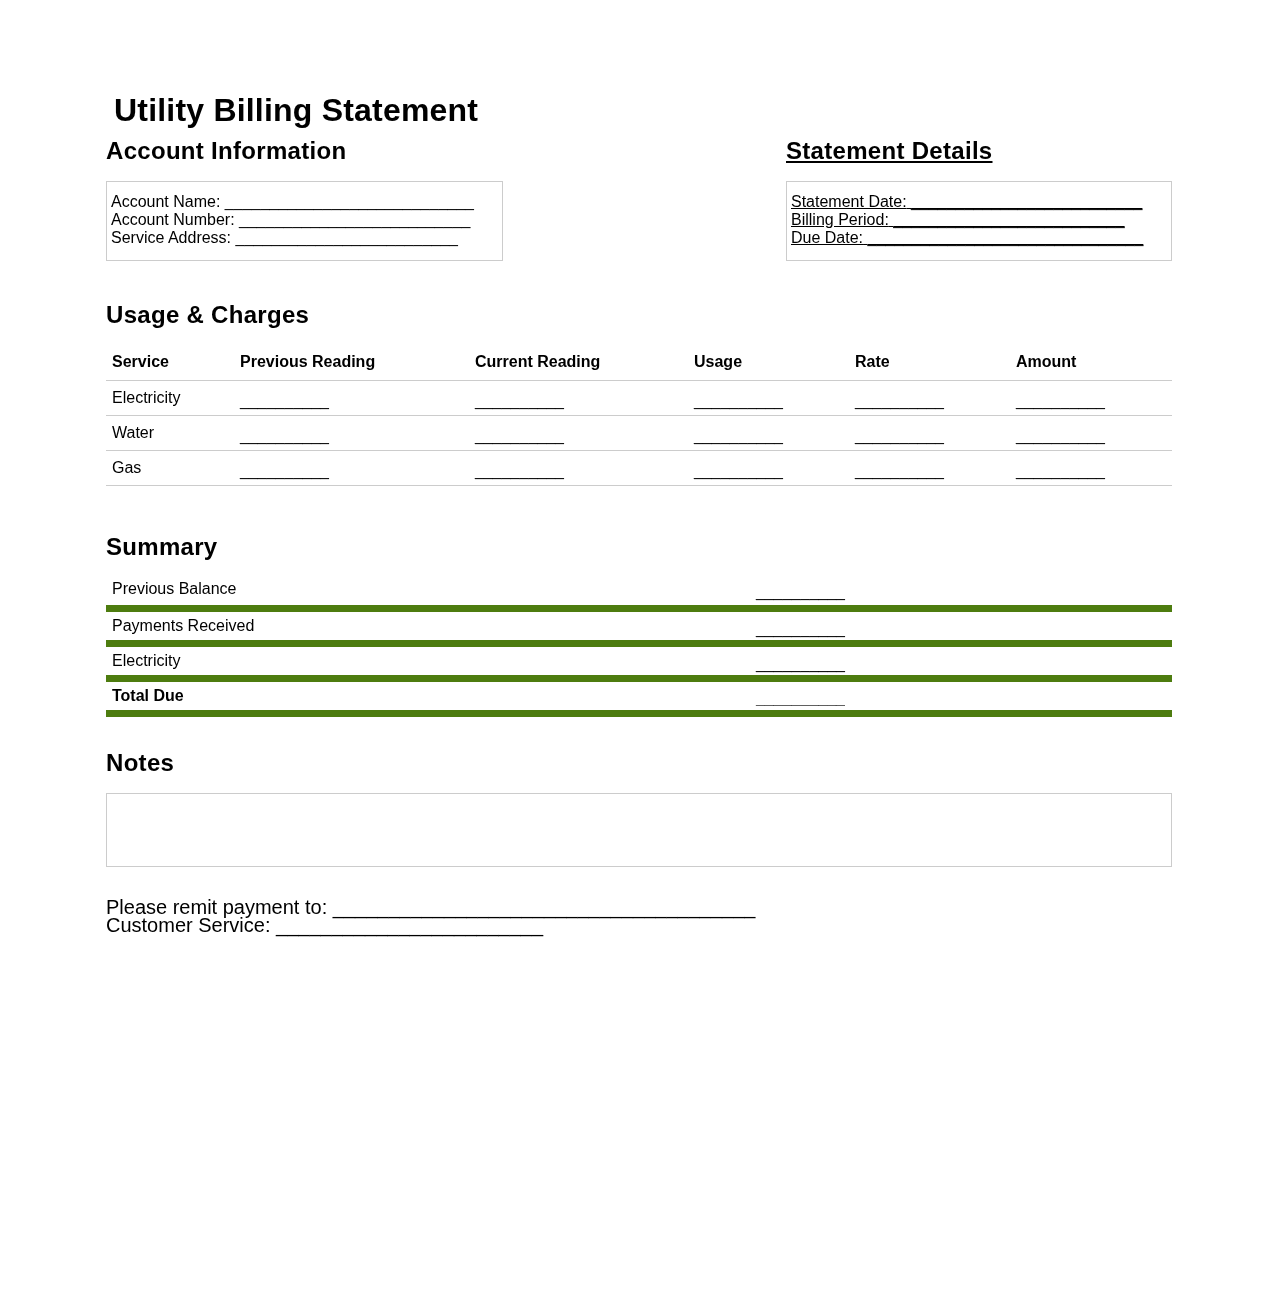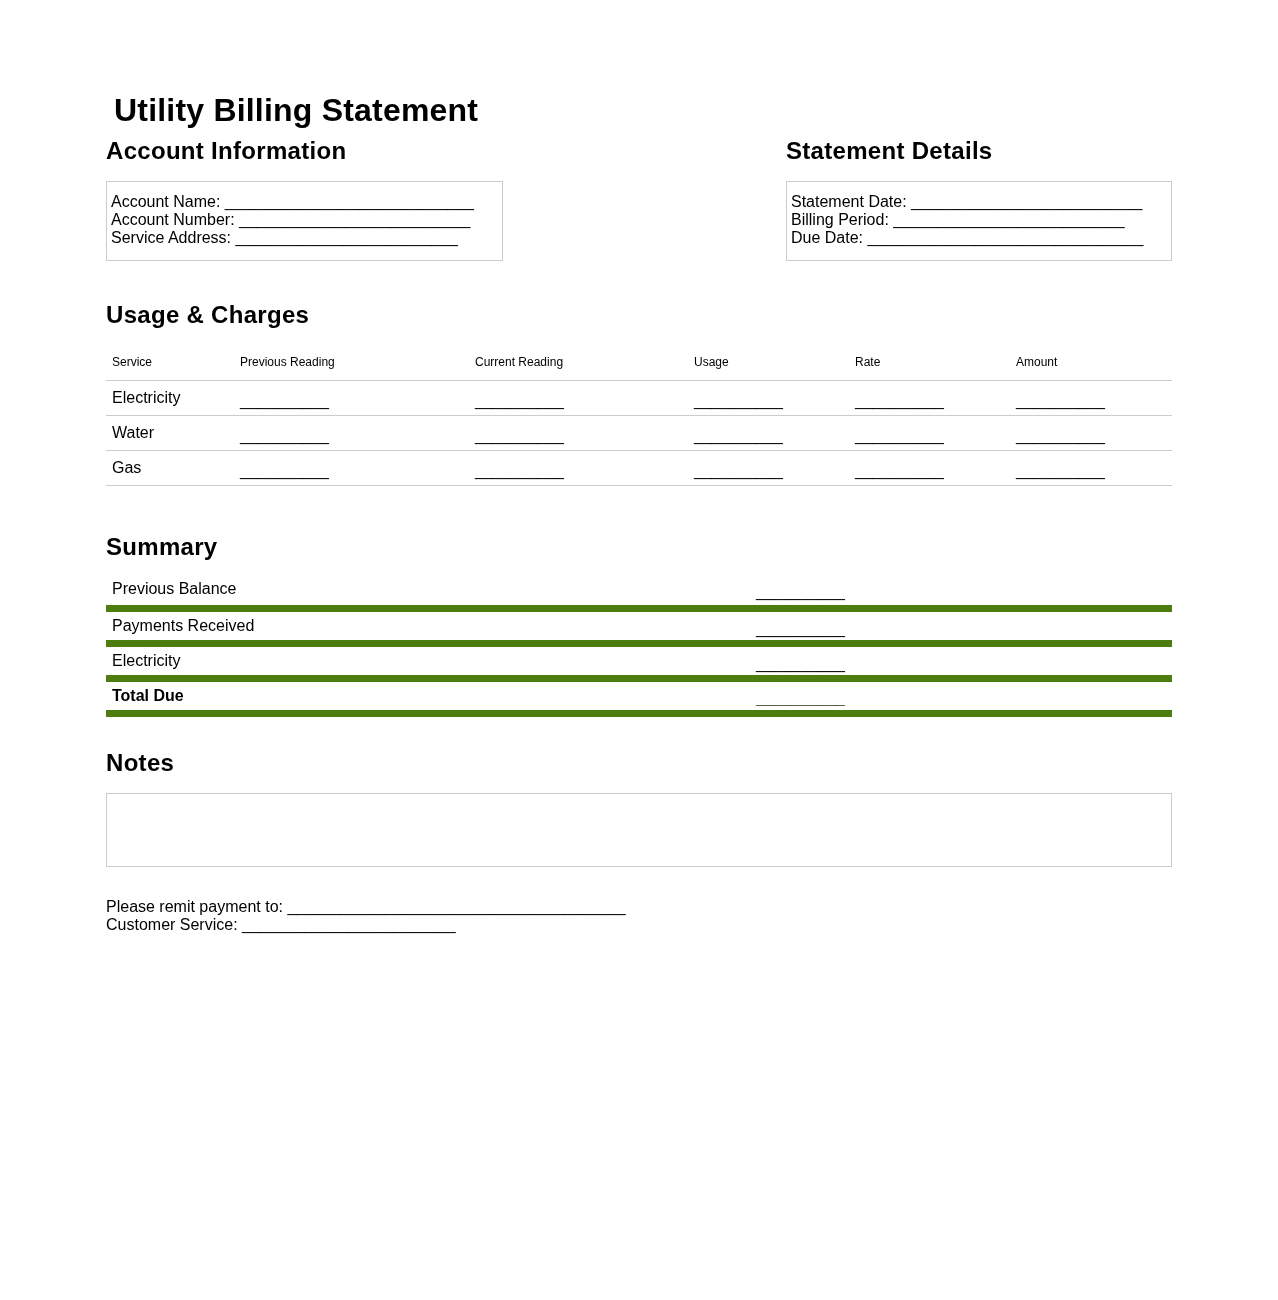--- a/index.html
+++ b/index.html
@@ -33,41 +33,41 @@
     letter-spacing: 0.3px;
   }
   .top-cols {
     position: absolute;
     top: 136px;
     left: 106px;
     width: 916px;
     height: 130px;
   }
   .col-left { position: absolute; left: 0; top: 0; width: 397px; }
-  .col-right { position: absolute; left: 680px; top: 0; width: 386px; }
+  .col-right { position: absolute; left: 680px; top: 0; width: 386px; text-decoration: underline; }
   .info-box {
     margin-top: 15px;
     border: 1px solid #cccccc;
     padding: 11px 16px 12px 4px;
     height: 80px;
   }
   .info-line {
     line-height: 18px;
     font-size: 16px;
     white-space: nowrap;
   }
   .section-usage { position: absolute; top: 300px; left: 106px; width: 1066px; }
   .section-summary { position: absolute; top: 532px; left: 106px; width: 1066px; }
   .section-notes { position: absolute; top: 748px; left: 106px; width: 1066px; }
   table { border-collapse: collapse; width: 100%; }
   .usage-table { margin-top: 15px; }
   .usage-table th {
     text-align: left;
-    font-weight: normal;
-    font-size: 12px;
+    font-weight: bold;
+    font-size: 16px;
     padding: 0 6px;
     height: 35px;
     border-bottom: 1px solid #cccccc;
     vertical-align: middle;
   }
   .usage-table td {
     padding: 0 6px;
     height: 35px;
     border-bottom: 1px solid #cccccc;
     font-size: 16px;
@@ -89,21 +89,21 @@
   .notes-box {
     margin-top: 15px;
     border: 1px solid #cccccc;
     height: 74px;
     width: 1066px;
   }
   .footer {
     position: absolute;
     top: 898px;
     left: 106px;
-    font-size: 16px;
+    font-size: 20px;
     line-height: 18px;
   }
   .footer div { white-space: nowrap; }
 </style>
 </head>
 <body>
 
 <div class="page">
 
   <h1>Utility Billing Statement</h1>

